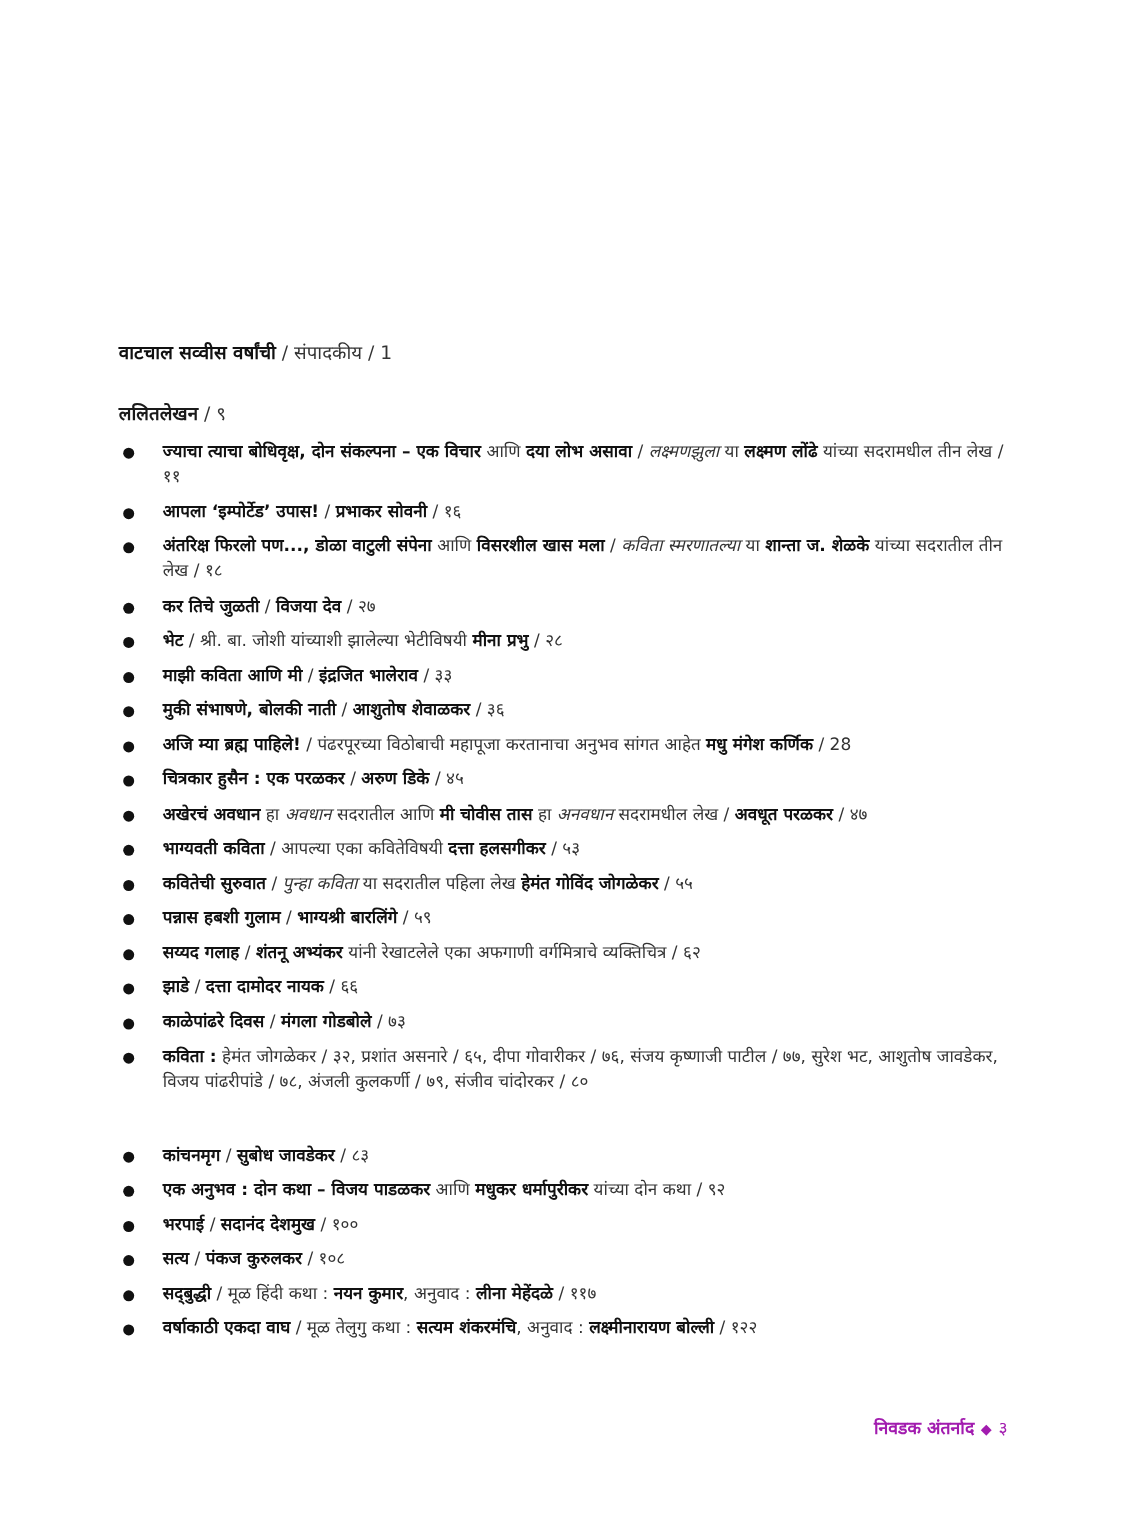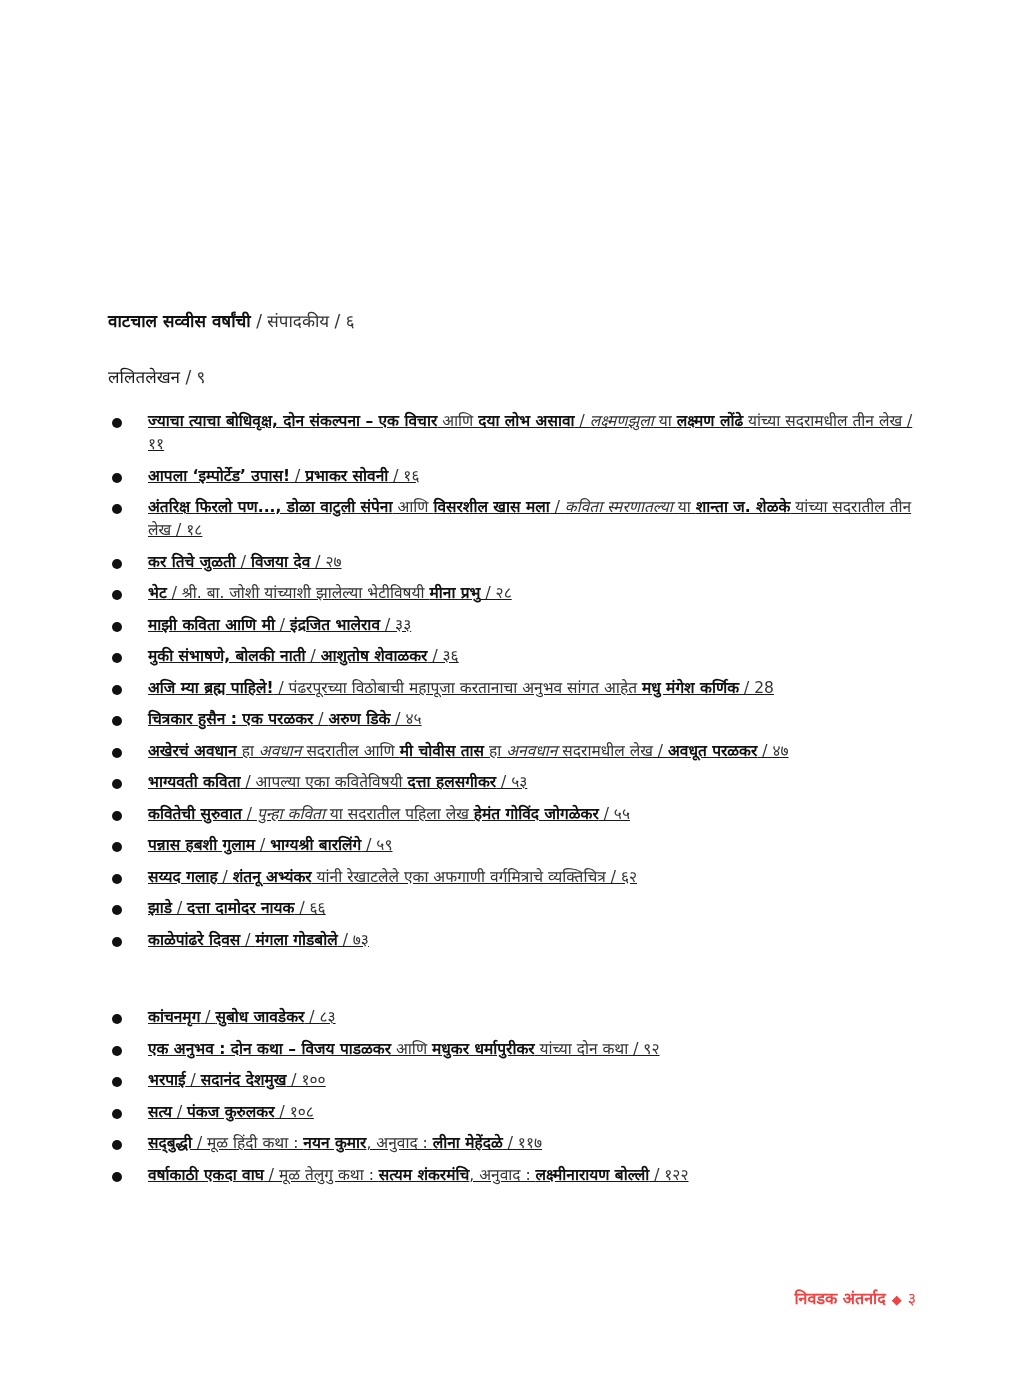--- a/index.html
+++ b/index.html
@@ -4,68 +4,69 @@
 <style>
   html, body { margin: 0; padding: 0; background: #ffffff; }
   body {
     width: 1024px; height: 1378px; position: relative; overflow: hidden;
     font-family: "DejaVu Sans", "Liberation Sans", sans-serif;
     color: #1a1a1a;
   }
   .page { position: absolute; left: 108px; top: 308px; width: 820px; }
   .heading-line { font-size: 17px; line-height: 26px; margin: 0; }
   .section-title { font-size: 17px; line-height: 26px; margin: 0; }
-  .section-title .b { font-weight: normal; }
+  .section-title .b { font-weight: bold; }
   .section-title .n { font-weight: normal; color: #333; }
   .gap-top { height: 30px; }
   .gap-section { height: 26px; }
-  ul.entries { list-style: none; margin: 20px 0 0 0; padding: 0; text-decoration: underline; }
+  ul.entries { list-style: none; margin: 9px 0 0 0; padding: 0; }
   ul.entries li {
     position: relative; padding-left: 40px;
     font-size: 15.5px; line-height: 23px; margin-bottom: 8.5px;
   }
   ul.entries li .bullet {
     position: absolute; left: 4px; top: 8px;
     width: 10px; height: 10px; border-radius: 50%; background: #111;
   }
   .seg-b { font-weight: bold; color: #111; }
   .seg-n { font-weight: normal; color: #333; }
   .seg-i { font-style: italic; font-weight: normal; color: #333; }
   .footer {
     position: absolute; right: 108px; top: 1287px;
-    font-size: 16px; font-weight: bold; color: #ef4444;
+    font-size: 16px; font-weight: bold; color: #a21caf;
   }
   .footer .diamond { font-size: 13px; margin: 0 6px; }
   .footer .pg { font-weight: normal; }
 </style>
 </head>
 <body>
 
 <div class="page">
-  <p class="heading-line" id="editorial"><span class="seg-b">वाटचाल सव्वीस वर्षांची</span><span class="seg-n"> / संपादकीय / ६</span></p>
+  <p class="heading-line" id="editorial"><span class="seg-b">वाटचाल सव्वीस वर्षांची</span><span class="seg-n"> / संपादकीय / 1</span></p>
   <div class="gap-top"></div>
   <div id="sections">
       <p class="section-title"><span class="b">ललितलेखन</span><span class="n"> / ९</span></p>
       <ul class="entries">
         <li><span class="bullet"></span><span class="seg-b">ज्याचा त्याचा बोधिवृक्ष, दोन संकल्पना – एक विचार</span><span class="seg-n"> आणि </span><span class="seg-b">दया लोभ असावा</span><span class="seg-n"> / </span><span class="seg-i">लक्ष्मणझुला</span><span class="seg-n"> या </span><span class="seg-b">लक्ष्मण लोंढे</span><span class="seg-n"> यांच्या सदरामधील तीन लेख / ११</span></li>
         <li><span class="bullet"></span><span class="seg-b">आपला ‘इम्पोर्टेड’ उपास!</span><span class="seg-n"> / </span><span class="seg-b">प्रभाकर सोवनी</span><span class="seg-n"> / १६</span></li>
         <li><span class="bullet"></span><span class="seg-b">अंतरिक्ष फिरलो पण..., डोळा वाटुली संपेना</span><span class="seg-n"> आणि </span><span class="seg-b">विसरशील खास मला</span><span class="seg-n"> / </span><span class="seg-i">कविता स्मरणातल्या</span><span class="seg-n"> या </span><span class="seg-b">शान्ता ज. शेळके</span><span class="seg-n"> यांच्या सदरातील तीन लेख / १८</span></li>
         <li><span class="bullet"></span><span class="seg-b">कर तिचे जुळती</span><span class="seg-n"> / </span><span class="seg-b">विजया देव</span><span class="seg-n"> / २७</span></li>
         <li><span class="bullet"></span><span class="seg-b">भेट</span><span class="seg-n"> / श्री. बा. जोशी यांच्याशी झालेल्या भेटीविषयी </span><span class="seg-b">मीना प्रभु</span><span class="seg-n"> / २८</span></li>
         <li><span class="bullet"></span><span class="seg-b">माझी कविता आणि मी</span><span class="seg-n"> / </span><span class="seg-b">इंद्रजित भालेराव</span><span class="seg-n"> / ३३</span></li>
         <li><span class="bullet"></span><span class="seg-b">मुकी संभाषणे, बोलकी नाती</span><span class="seg-n"> / </span><span class="seg-b">आशुतोष शेवाळकर</span><span class="seg-n"> / ३६</span></li>
         <li><span class="bullet"></span><span class="seg-b">अजि म्या ब्रह्म पाहिले!</span><span class="seg-n"> / पंढरपूरच्या विठोबाची महापूजा करतानाचा अनुभव सांगत आहेत </span><span class="seg-b">मधु मंगेश कर्णिक</span><span class="seg-n"> / 28</span></li>
         <li><span class="bullet"></span><span class="seg-b">चित्रकार हुसैन : एक परळकर</span><span class="seg-n"> / </span><span class="seg-b">अरुण डिके</span><span class="seg-n"> / ४५</span></li>
         <li><span class="bullet"></span><span class="seg-b">अखेरचं अवधान</span><span class="seg-n"> हा </span><span class="seg-i">अवधान</span><span class="seg-n"> सदरातील आणि </span><span class="seg-b">मी चोवीस तास</span><span class="seg-n"> हा </span><span class="seg-i">अनवधान</span><span class="seg-n"> सदरामधील लेख / </span><span class="seg-b">अवधूत परळकर</span><span class="seg-n"> / ४७</span></li>
         <li><span class="bullet"></span><span class="seg-b">भाग्यवती कविता</span><span class="seg-n"> / आपल्या एका कवितेविषयी </span><span class="seg-b">दत्ता हलसगीकर</span><span class="seg-n"> / ५३</span></li>
         <li><span class="bullet"></span><span class="seg-b">कवितेची सुरुवात</span><span class="seg-n"> / </span><span class="seg-i">पुन्हा कविता</span><span class="seg-n"> या सदरातील पहिला लेख </span><span class="seg-b">हेमंत गोविंद जोगळेकर</span><span class="seg-n"> / ५५</span></li>
         <li><span class="bullet"></span><span class="seg-b">पन्नास हबशी गुलाम</span><span class="seg-n"> / </span><span class="seg-b">भाग्यश्री बारलिंगे</span><span class="seg-n"> / ५९</span></li>
         <li><span class="bullet"></span><span class="seg-b">सय्यद गलाह</span><span class="seg-n"> / </span><span class="seg-b">शंतनू अभ्यंकर</span><span class="seg-n"> यांनी रेखाटलेले एका अफगाणी वर्गमित्राचे व्यक्तिचित्र / ६२</span></li>
         <li><span class="bullet"></span><span class="seg-b">झाडे</span><span class="seg-n"> / </span><span class="seg-b">दत्ता दामोदर नायक</span><span class="seg-n"> / ६६</span></li>
         <li><span class="bullet"></span><span class="seg-b">काळेपांढरे दिवस</span><span class="seg-n"> / </span><span class="seg-b">मंगला गोडबोले</span><span class="seg-n"> / ७३</span></li>
+        <li><span class="bullet"></span><span class="seg-b">कविता :</span><span class="seg-n"> हेमंत जोगळेकर / ३२, प्रशांत असनारे / ६५, दीपा गोवारीकर / ७६, संजय कृष्णाजी पाटील / ७७, सुरेश भट, आशुतोष जावडेकर, विजय पांढरीपांडे / ७८, अंजली कुलकर्णी / ७९, संजीव चांदोरकर / ८०</span></li>
       </ul>
       <div class="gap-section"></div>
       <ul class="entries">
         <li><span class="bullet"></span><span class="seg-b">कांचनमृग</span><span class="seg-n"> / </span><span class="seg-b">सुबोध जावडेकर</span><span class="seg-n"> / ८३</span></li>
         <li><span class="bullet"></span><span class="seg-b">एक अनुभव : दोन कथा – विजय पाडळकर</span><span class="seg-n"> आणि </span><span class="seg-b">मधुकर धर्मापुरीकर</span><span class="seg-n"> यांच्या दोन कथा / ९२</span></li>
         <li><span class="bullet"></span><span class="seg-b">भरपाई</span><span class="seg-n"> / </span><span class="seg-b">सदानंद देशमुख</span><span class="seg-n"> / १००</span></li>
         <li><span class="bullet"></span><span class="seg-b">सत्य</span><span class="seg-n"> / </span><span class="seg-b">पंकज कुरुलकर</span><span class="seg-n"> / १०८</span></li>
         <li><span class="bullet"></span><span class="seg-b">सद्‌बुद्धी</span><span class="seg-n"> / मूळ हिंदी कथा : </span><span class="seg-b">नयन कुमार</span><span class="seg-n">, अनुवाद : </span><span class="seg-b">लीना मेहेंदळे</span><span class="seg-n"> / ११७</span></li>
         <li><span class="bullet"></span><span class="seg-b">वर्षाकाठी एकदा वाघ</span><span class="seg-n"> / मूळ तेलुगु कथा : </span><span class="seg-b">सत्यम शंकरमंचि</span><span class="seg-n">, अनुवाद : </span><span class="seg-b">लक्ष्मीनारायण बोल्ली</span><span class="seg-n"> / १२२</span></li>
       </ul>

